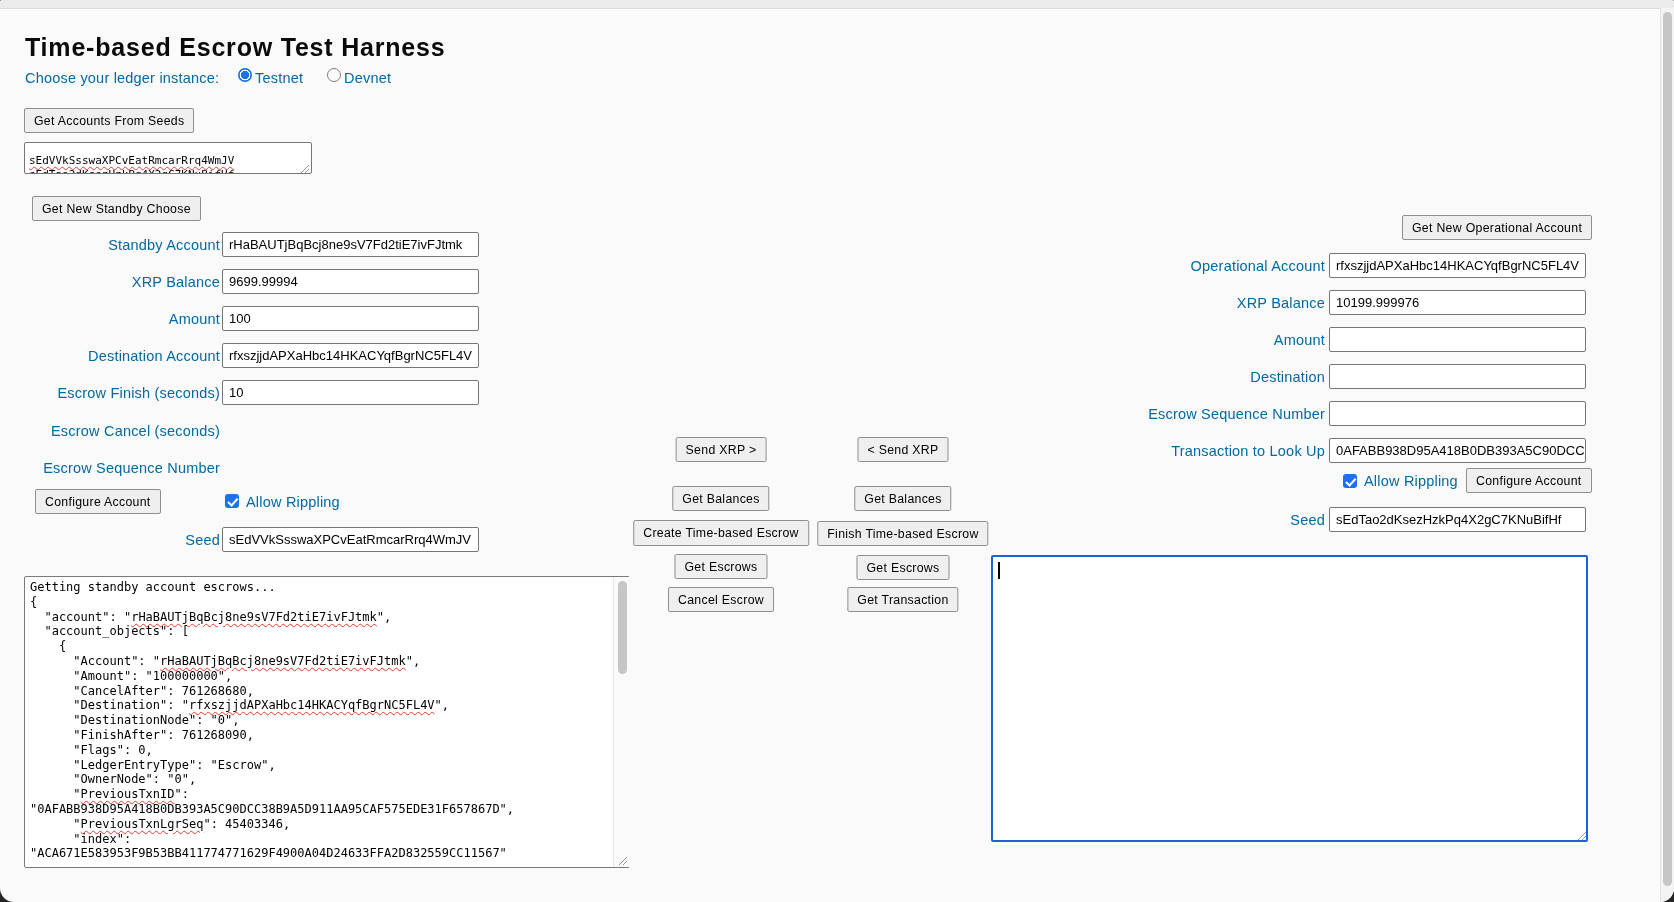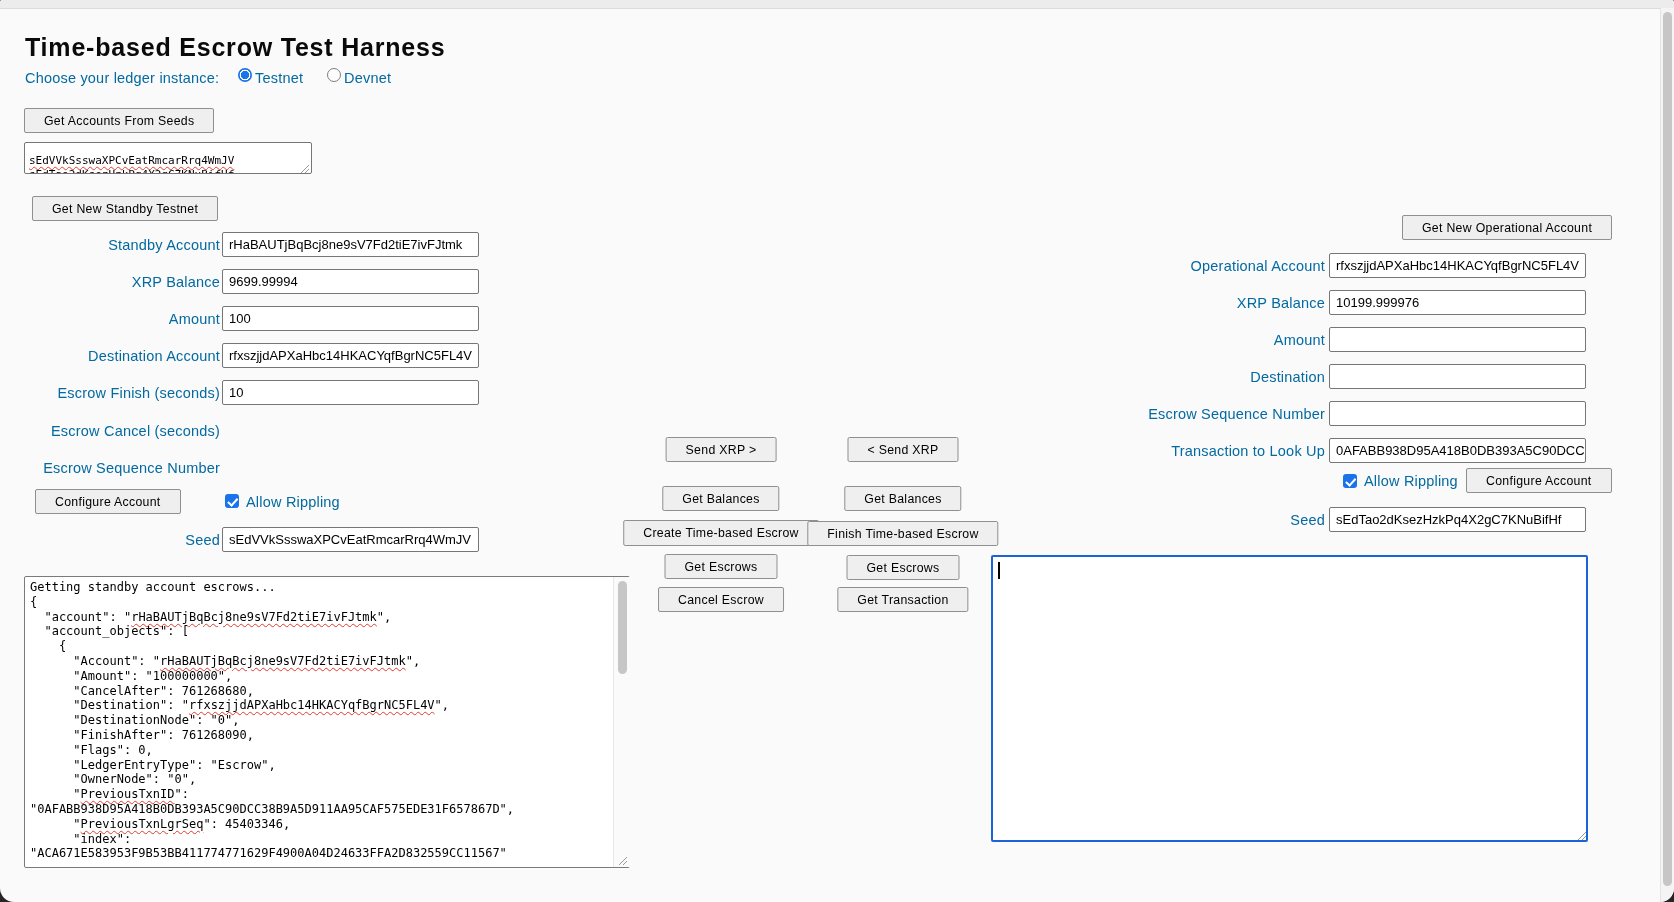--- a/index.html
+++ b/index.html
@@ -9,21 +9,21 @@
     font-family:"Liberation Sans", sans-serif; color:#000;
   }
   .topstrip { position:absolute; left:0; top:0; right:0; height:8px;
     background:#ececec; border-bottom:1px solid #dcdcdc; }
   .title { position:absolute; left:25px; top:16px; font-size:25px; font-weight:700;
     letter-spacing:0.8px; color:#0a0a0a; }
   .lbl { position:absolute; height:25px; display:flex; align-items:center;
     font-size:14.5px; letter-spacing:0.2px; color:#0369a1; }
   .llbl { left:0; width:220px; justify-content:flex-end; }
   .rlbl { left:1040px; width:285px; justify-content:flex-end; }
-  .btn { position:absolute; box-sizing:border-box; height:25px; padding:0 19px;
+  .btn { position:absolute; box-sizing:border-box; height:25px; padding:0 9px;
     display:inline-flex; align-items:center; justify-content:center;
     background:#efefef; border:1px solid #8f8f8f; border-radius:2px;
     font-size:12.3px; letter-spacing:0.3px; color:#000; white-space:nowrap; cursor:pointer; }
   .btn.center { transform:translateX(-50%); }
   .input { position:absolute; box-sizing:border-box; height:25px; width:257px;
     background:#fff; border:1px solid #767676; border-radius:2px;
     font-size:13px; padding:0 6px; display:flex; align-items:center;
     white-space:nowrap; overflow:hidden; color:#000; }
   .inleft  { left:222px; }
   .inright { left:1329px; }
@@ -64,21 +64,21 @@
   <span class="radio on" style="left:238px; top:68px"></span>
   <div class="lbl" style="left:255px; top:65px; width:auto">Testnet</div>
   <span class="radio off" style="left:327px; top:68px"></span>
   <div class="lbl" style="left:344px; top:65px; width:auto">Devnet</div>
 
   <div class="btn" style="left:24px; top:108px">Get Accounts From Seeds</div>
   <div class="seedsbox mono"><span class="sq">sEdVVkSsswaXPCvEatRmcarRrq4WmJV</span>
 <span class="sq">sEdTao2dKsezHzkPq4X2gC7KNuBifHf</span></div>
   <div class="resize-handle" style="left:299px; top:163px"></div>
 
-  <div class="btn" style="left:32px; top:196px">Get New Standby Testnet</div>
+  <div class="btn" style="left:32px; top:196px">Get New Standby Choose</div>
 
   <div class="lbl llbl" style="top:232px">Standby Account</div>
   <div class="input inleft" style="top:232px">rHaBAUTjBqBcj8ne9sV7Fd2tiE7ivFJtmk</div>
   <div class="lbl llbl" style="top:269px">XRP Balance</div>
   <div class="input inleft" style="top:269px">9699.99994</div>
   <div class="lbl llbl" style="top:306px">Amount</div>
   <div class="input inleft" style="top:306px">100</div>
   <div class="lbl llbl" style="top:343px">Destination Account</div>
   <div class="input inleft" style="top:343px">rfxszjjdAPXaHbc14HKACYqfBgrNC5FL4V</div>
   <div class="lbl llbl" style="top:380px">Escrow Finish (seconds)</div>

